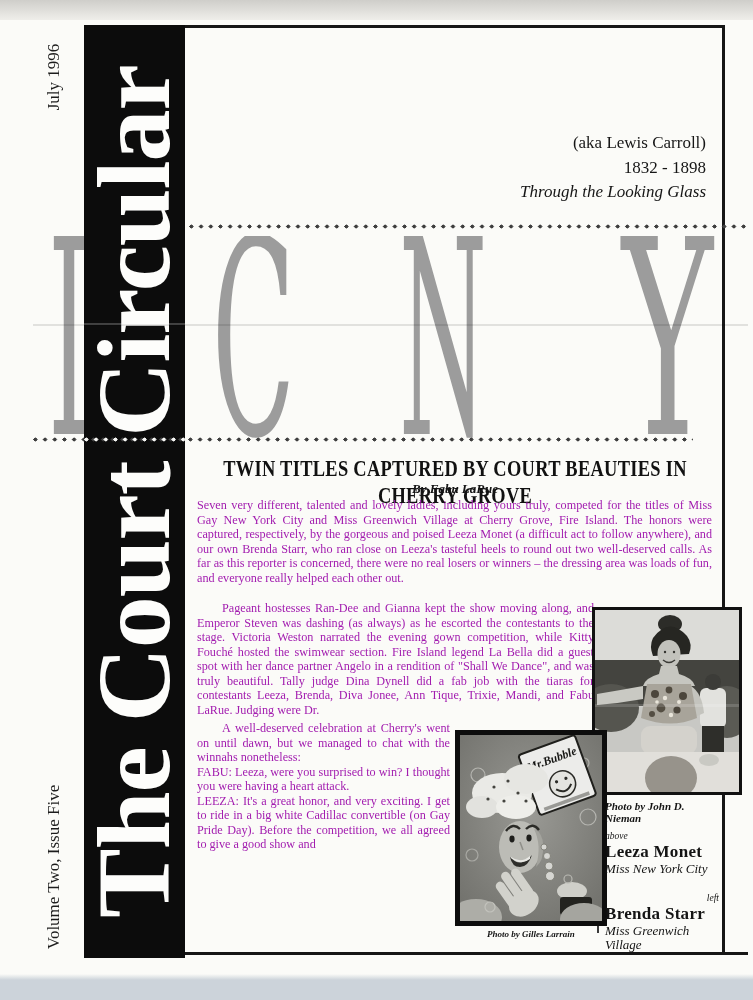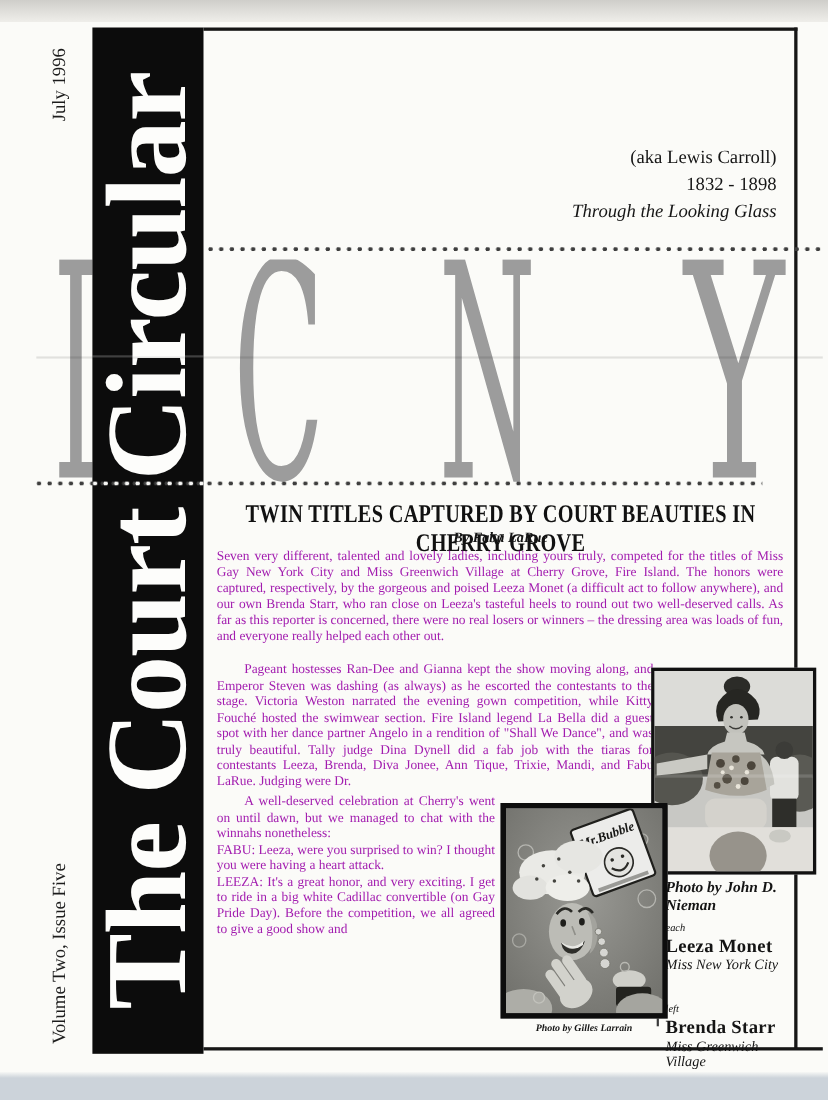--- a/index.html
+++ b/index.html
@@ -49,25 +49,25 @@
   .body p{margin:0;}
   .ind{text-indent:25px;}
   .colA{left:197px;top:498px;width:515px;}
   .colB{left:197px;top:601px;width:397px;text-indent:25px;}
   .colC{left:197px;top:721px;width:253px;}
   
   .photo{z-index:6;background:#bbb;}
   .photo-leeza{left:592px;top:607px;width:144px;height:182px;border:3px solid #111;}
   .photo-bubble{left:455px;top:730px;width:142px;height:186px;border:5px solid #0d0d0d;}
   .captions{left:605px;top:800px;width:114px;color:#141414;z-index:6;}
-  .pcredit{font-weight:bold;font-style:italic;font-size:14px;}
+  .pcredit{font-weight:bold;font-style:italic;font-size:11px;}
   .plabel{font-style:italic;font-size:9.5px;margin-top:7px;}
   .pname{font-weight:bold;font-size:17px;margin-top:1px;letter-spacing:.3px;}
   .ptitle{font-style:italic;font-size:13px;line-height:14.5px;}
-  .gap{margin-top:28px;}
+  .gap{margin-top:16px;text-align:right;}
   .credit-bottom{left:455px;top:929px;width:152px;text-align:center;font-weight:bold;
                  font-style:italic;font-size:9px;z-index:6;}
 </style>
 </head>
 <body>
 
 <div class="page">
 
   <div class="abs scan-top"></div>
   <div class="abs scan-bottom-soft"></div>
@@ -208,21 +208,21 @@
       <ellipse cx="16" cy="182" rx="26" ry="18" fill="#adada7"></ellipse>
       <ellipse cx="124" cy="184" rx="24" ry="16" fill="#a5a59f"></ellipse>
       <circle cx="30" cy="172" r="5" fill="none" stroke="#c2c2bc" stroke-width="1.2"></circle>
       <circle cx="108" cy="144" r="4" fill="none" stroke="#b8b8b2" stroke-width="1.2"></circle>
     </svg>
   </div>
 
   <div class="abs cap-rule"></div>
   <div class="abs captions">
     <div class="pcredit">Photo by John D. Nieman</div>
-    <div class="plabel">each</div>
+    <div class="plabel">above</div>
     <div class="pname">Leeza Monet</div>
     <div class="ptitle">Miss New York City</div>
     <div class="plabel gap">left</div>
     <div class="pname">Brenda Starr</div>
     <div class="ptitle">Miss Greenwich Village</div>
   </div>
   <div class="abs credit-bottom">Photo by Gilles Larrain</div>
 
 </div>
 

